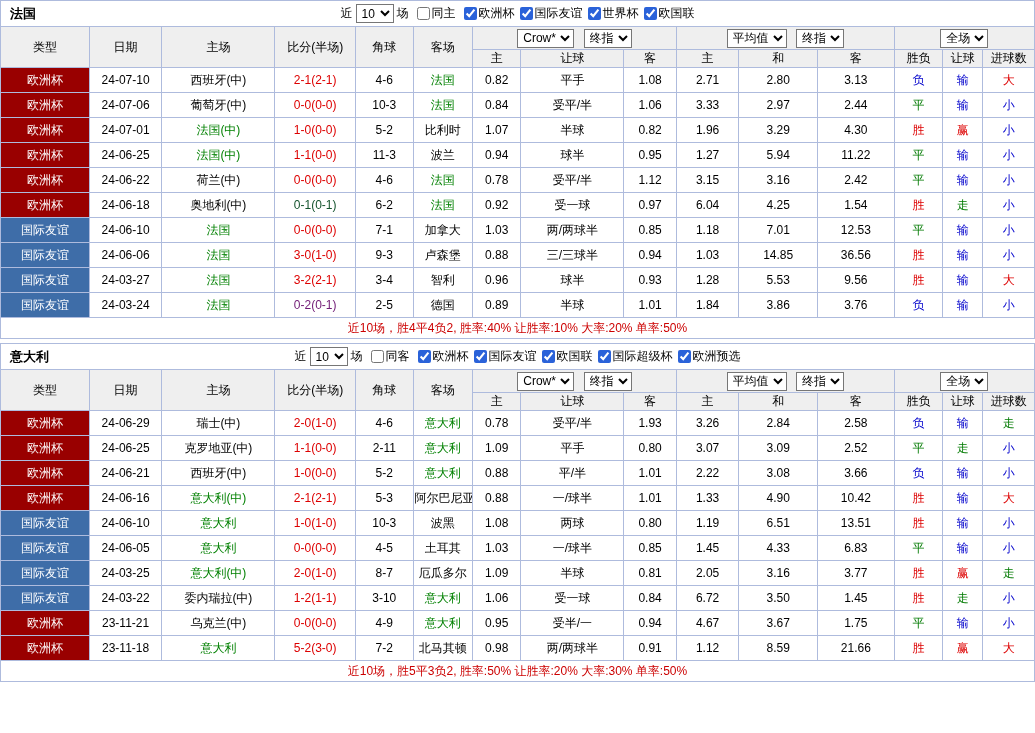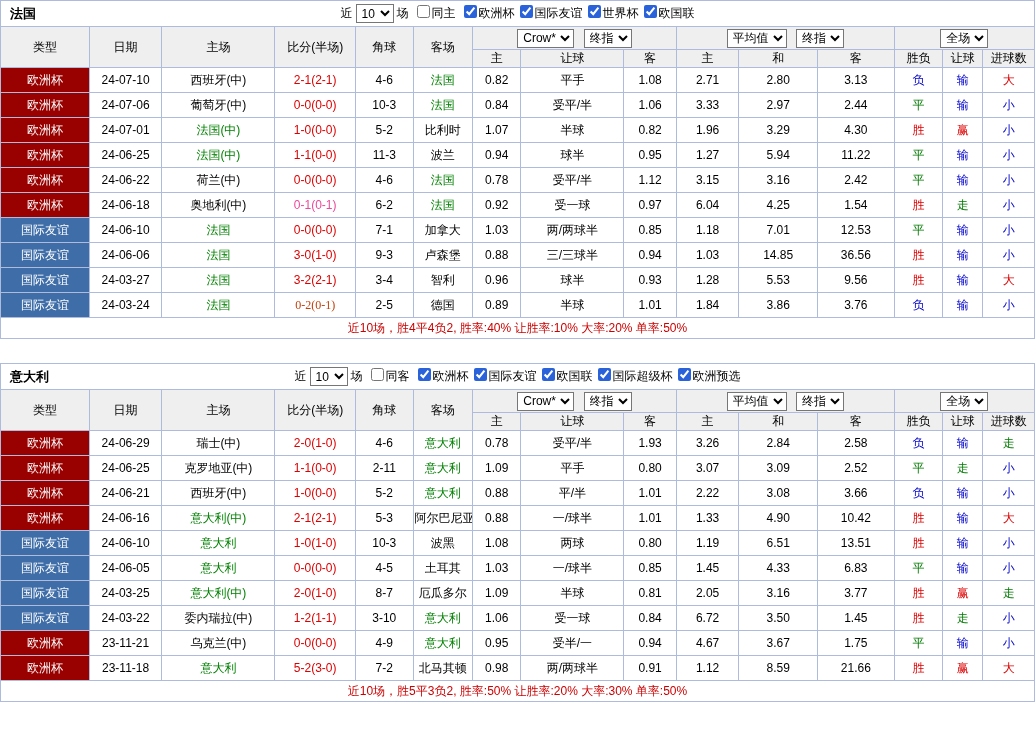--- a/index.html
+++ b/index.html
@@ -15,25 +15,25 @@
   .titlebar .title{font-size:14px;font-weight:bold;letter-spacing:1px;margin-right:16px;}
   .layout-radios{display:flex;align-items:center;gap:12px;font-size:12px;}
   .layout-radios label{display:inline-flex;align-items:center;gap:3px;cursor:pointer;}
   .layout-radios input{margin:0;width:12px;height:12px;accent-color:#d9e4ff;}
   .titlebar-btns{position:absolute;right:6px;top:3px;display:flex;gap:7px;}
   .tb-btn{width:21px;height:21px;padding:0;background:#7a86d8;border:1px solid #9aa6ea;border-radius:3px;color:#fff;font-size:13px;font-weight:bold;line-height:18px;text-align:center;cursor:pointer;font-family:"DejaVu Sans",sans-serif;}
   .tb-btn.close{width:27px;color:#2fe1f5;font-size:15px;line-height:17px;}
 
   
   .section{background:#fff;}
-  .section.gap{margin-top:24px;border-radius:14px;}
+  .section.gap{margin-top:4px;border-radius:14px;}
   .filter-row{height:26px;border:1px solid var(--line);border-bottom:none;display:flex;align-items:center;position:relative;font-size:12px;background:#fff;}
   .team-label{position:absolute;left:9px;font-size:13px;font-weight:bold;color:#000;}
   .filters{margin:0 auto;display:flex;align-items:center;gap:3px;}
-  .filters .chk{display:inline-flex;gap:2px;margin-left:5px;cursor:pointer;}
+  .filters .chk{display:inline-flex;align-items:center;gap:2px;margin-left:5px;cursor:pointer;}
   .filters input[type=checkbox]{width:13px;height:13px;margin:0;accent-color:#2a62d9;}
   .sel{font-size:12px;height:19px;border:1px solid #767676;background:#fff;padding:0 1px;}
 
   
   table.results{width:100%;border-collapse:collapse;table-layout:fixed;font-size:12px;}
   table.results th,table.results td{border:1px solid var(--line);text-align:center;padding:0 1px;white-space:nowrap;overflow:hidden;}
   table.results thead th{background:var(--headbg);font-weight:normal;color:#000;}
   .group-row th{height:23px;}
   .group-row .sel{margin:0 3px;}
   .sub-row th{height:16px;}
@@ -207,21 +207,21 @@
             <td>3.16</td>
             <td>2.42</td>
             <td style="color: rgb(0, 122, 0);">平</td>
             <td style="color: rgb(0, 0, 204);">输</td>
             <td style="color: rgb(0, 0, 204);">小</td>
           </tr>
           <tr>
             <td style="background: rgb(153, 0, 0); color: rgb(255, 255, 255);">欧洲杯</td>
             <td>24-06-18</td>
             <td>奥地利(中)</td>
-            <td style="color: #ec4899;">0-1(0-1)</td>
+            <td style="color: #14532d;">0-1(0-1)</td>
             <td>6-2</td>
             <td style="color: rgb(0, 128, 0);">法国</td>
             <td>0.92</td>
             <td>受一球</td>
             <td>0.97</td>
             <td>6.04</td>
             <td>4.25</td>
             <td>1.54</td>
             <td style="color: rgb(221, 0, 0);">胜</td>
             <td style="color: rgb(0, 122, 0);">走</td>
@@ -275,21 +275,21 @@
             <td>5.53</td>
             <td>9.56</td>
             <td style="color: rgb(221, 0, 0);">胜</td>
             <td style="color: rgb(0, 0, 204);">输</td>
             <td style="color: rgb(221, 0, 0);">大</td>
           </tr>
           <tr>
             <td style="background: rgb(62, 109, 168); color: rgb(255, 255, 255);">国际友谊</td>
             <td>24-03-24</td>
             <td style="color: rgb(0, 128, 0);">法国</td>
-            <td style="color: #c2410c; font-family: Liberation Serif, serif;">0-2(0-1)</td>
+            <td style="color: #701a75;">0-2(0-1)</td>
             <td>2-5</td>
             <td>德国</td>
             <td>0.89</td>
             <td>半球</td>
             <td>1.01</td>
             <td>1.84</td>
             <td>3.86</td>
             <td>3.76</td>
             <td style="color: rgb(0, 0, 204);">负</td>
             <td style="color: rgb(0, 0, 204);">输</td>

